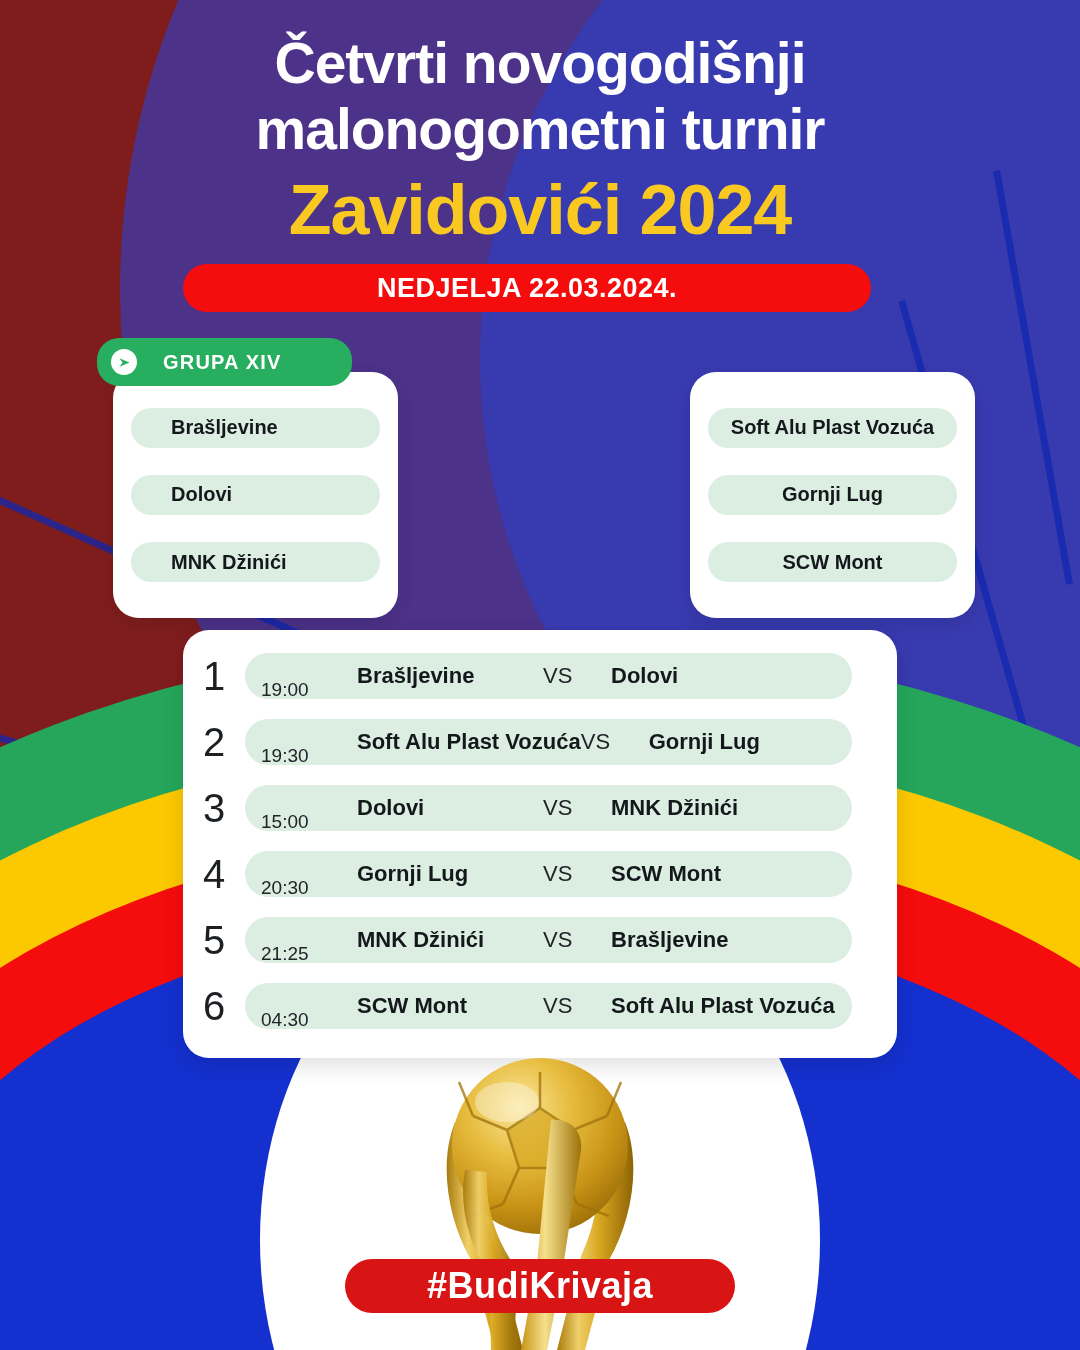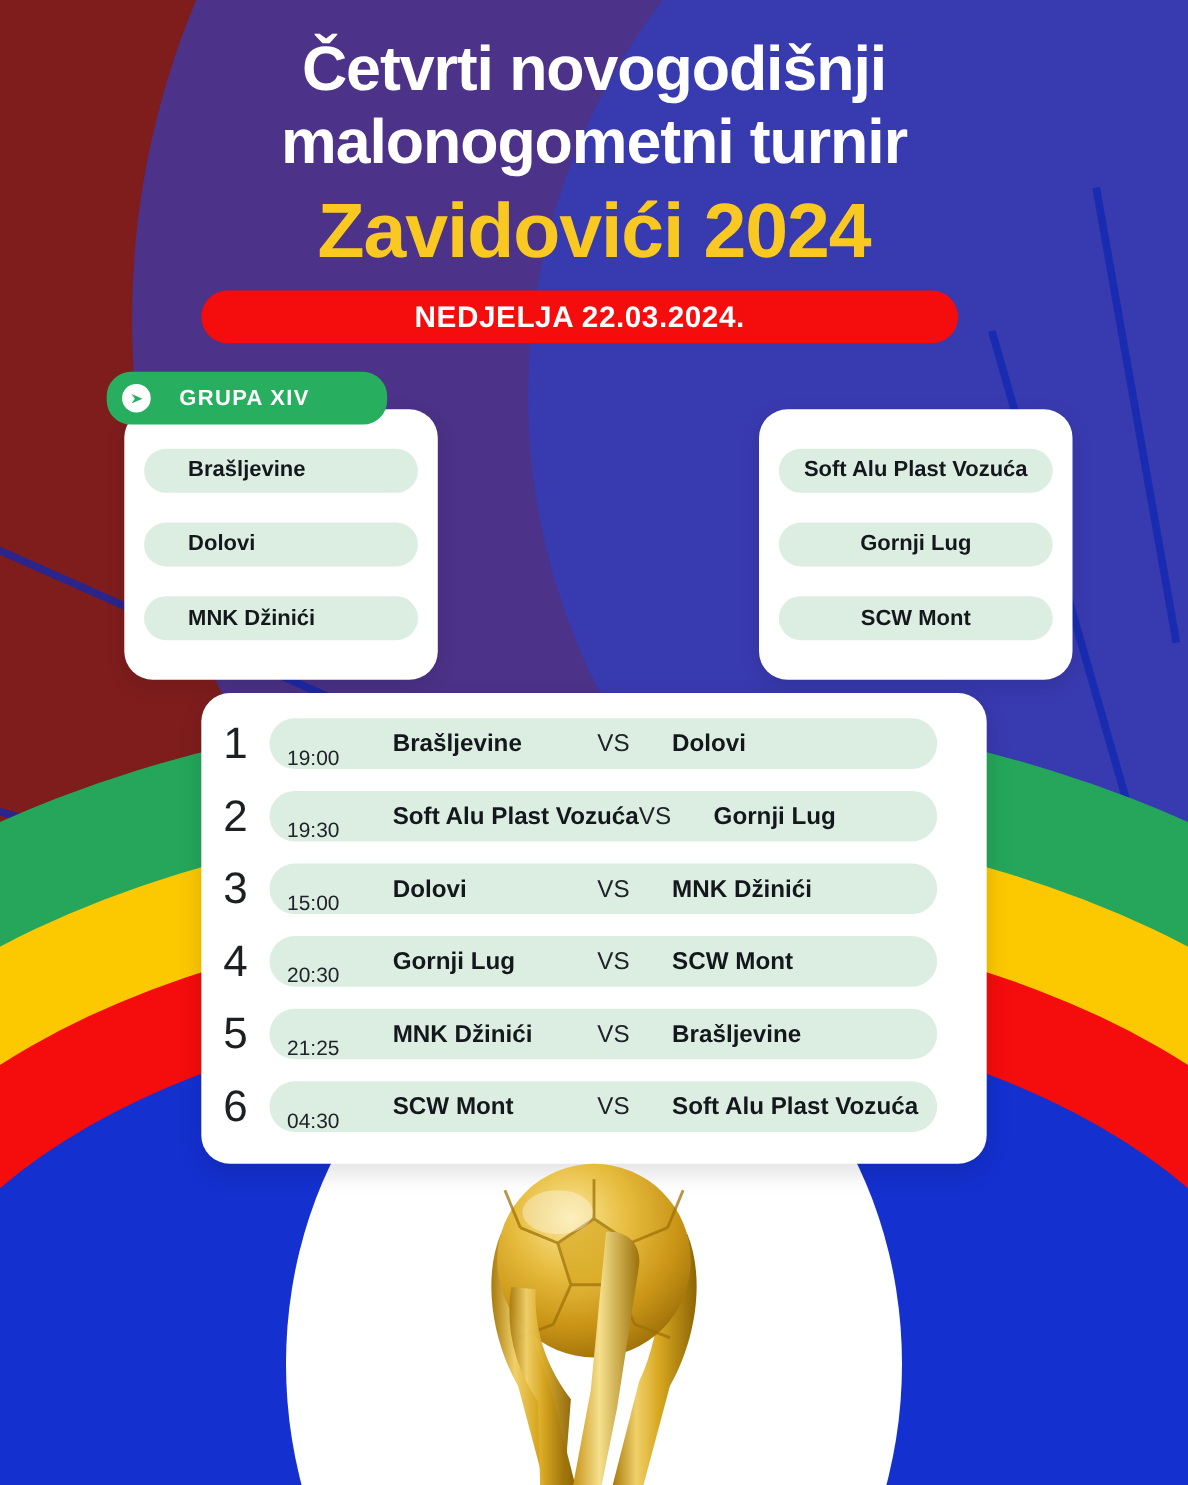--- a/index.html
+++ b/index.html
@@ -380,14 +380,15 @@
         <path d="M108 154 L76 166"></path>
       </g>
       <ellipse cx="112" cy="52" rx="32" ry="20" fill="#ffffff" opacity=".35"></ellipse>
 
       <path d="M156 70 C176 68 188 82 186 100 L166 230 L152 300 L126 300 L142 214 Z" fill="url(#armG2)"></path>
 
       <path d="M92 122 C90 162 104 196 124 222 L118 300 L96 300 L94 224 C72 192 64 154 70 120 Z" fill="url(#armG)" opacity=".95"></path>
     </svg>
   </div>
 
+  <div class="hashtag">#BudiKrivaja</div>
 
 </div>
 
 </body></html>

